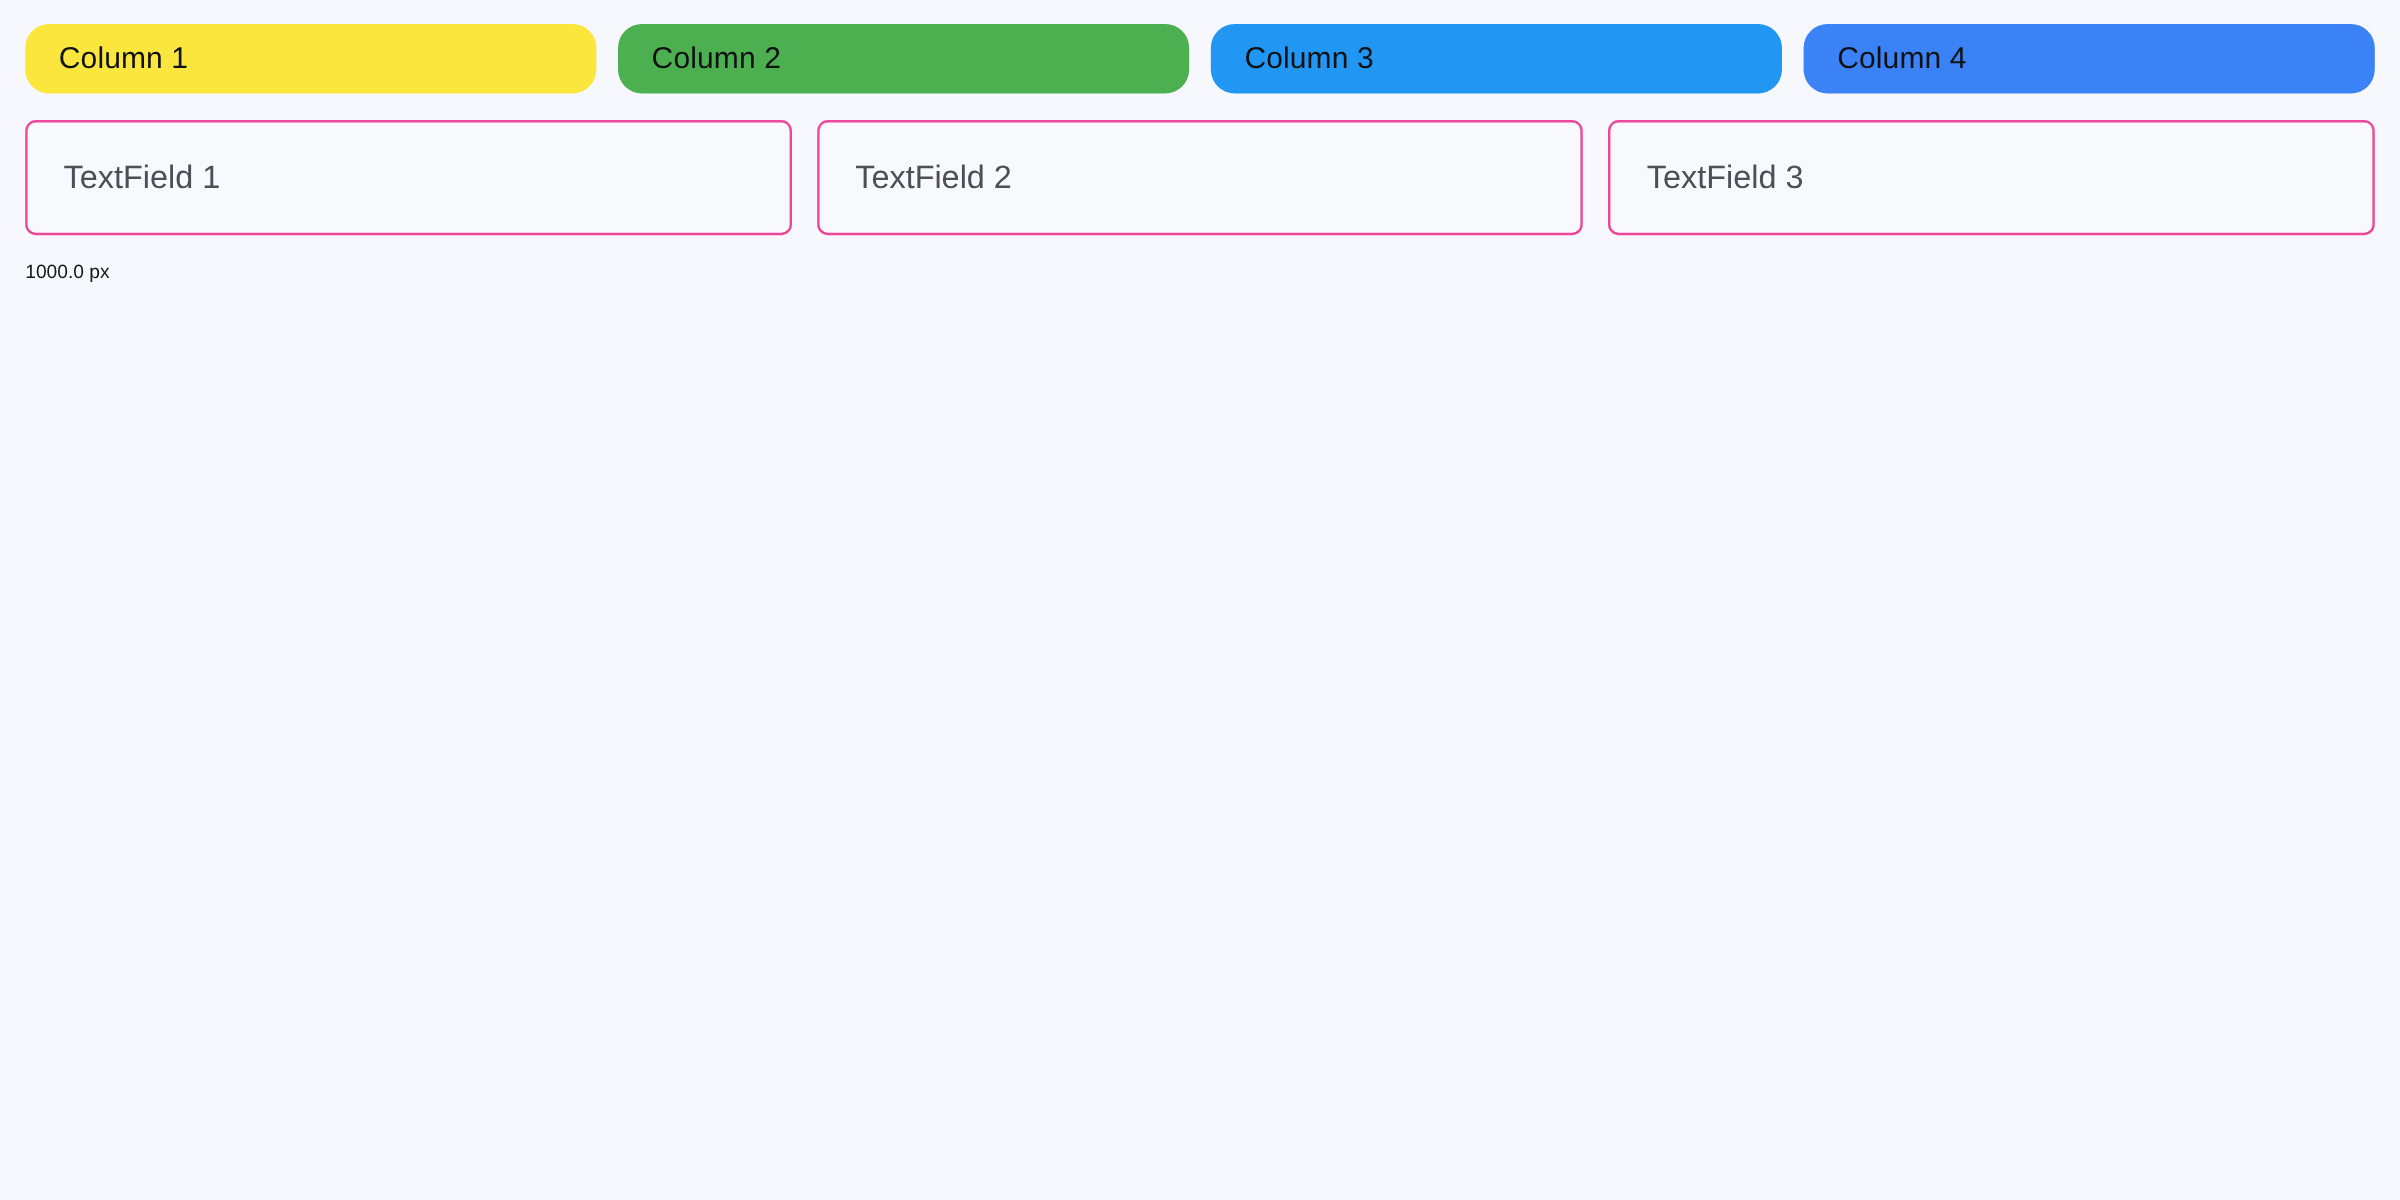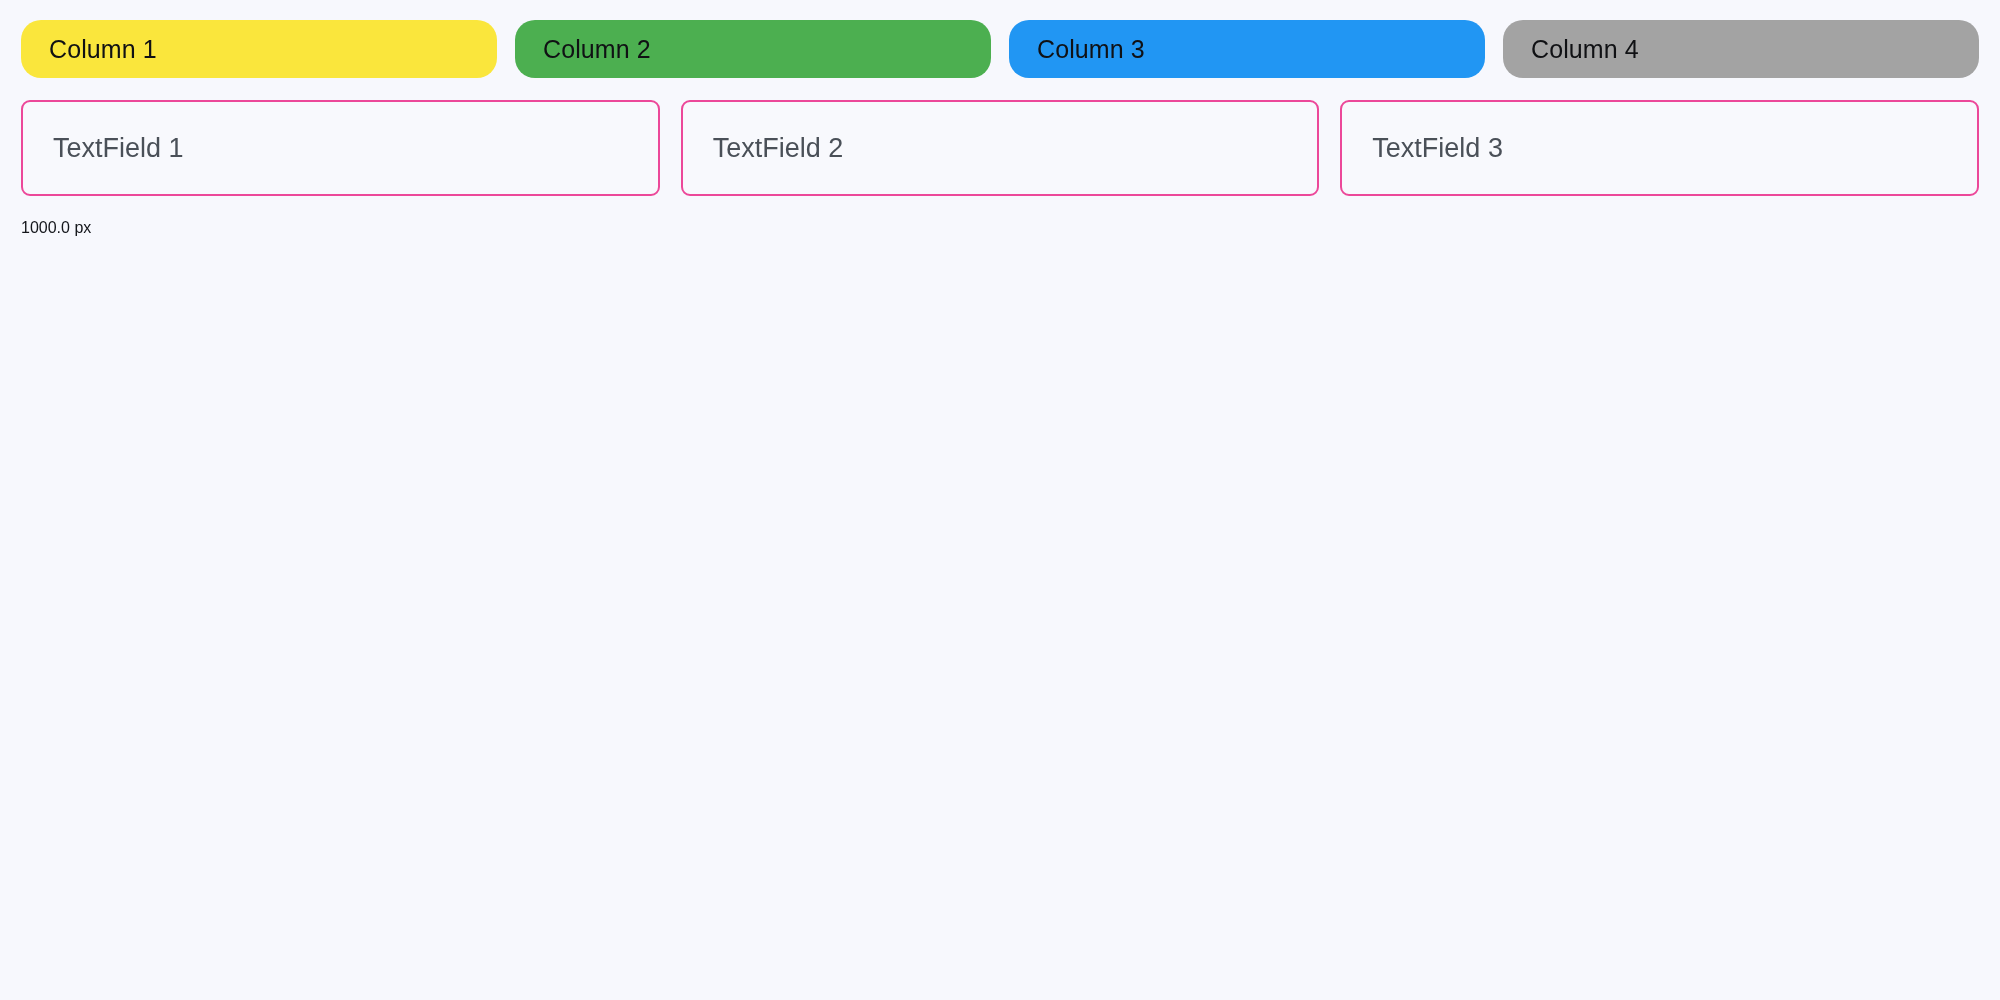--- a/index.html
+++ b/index.html
@@ -116,21 +116,21 @@
   <div class="columns-row">
     <div class="column-chip" style="background-color: rgb(250, 230, 60);">
       <span>Column 1</span>
     </div>
     <div class="column-chip" style="background-color: rgb(76, 175, 80);">
       <span>Column 2</span>
     </div>
     <div class="column-chip" style="background-color: rgb(33, 150, 243);">
       <span>Column 3</span>
     </div>
-    <div class="column-chip" style="background-color: #a3a3a3;">
+    <div class="column-chip" style="background-color: #3b82f6;">
       <span>Column 4</span>
     </div>
   </div>
 
   <div class="fields-row">
     <input class="text-field" type="text" placeholder="TextField 1" style="">
     <input class="text-field" type="text" placeholder="TextField 2" style="">
     <input class="text-field" type="text" placeholder="TextField 3" style="">
   </div>
 

